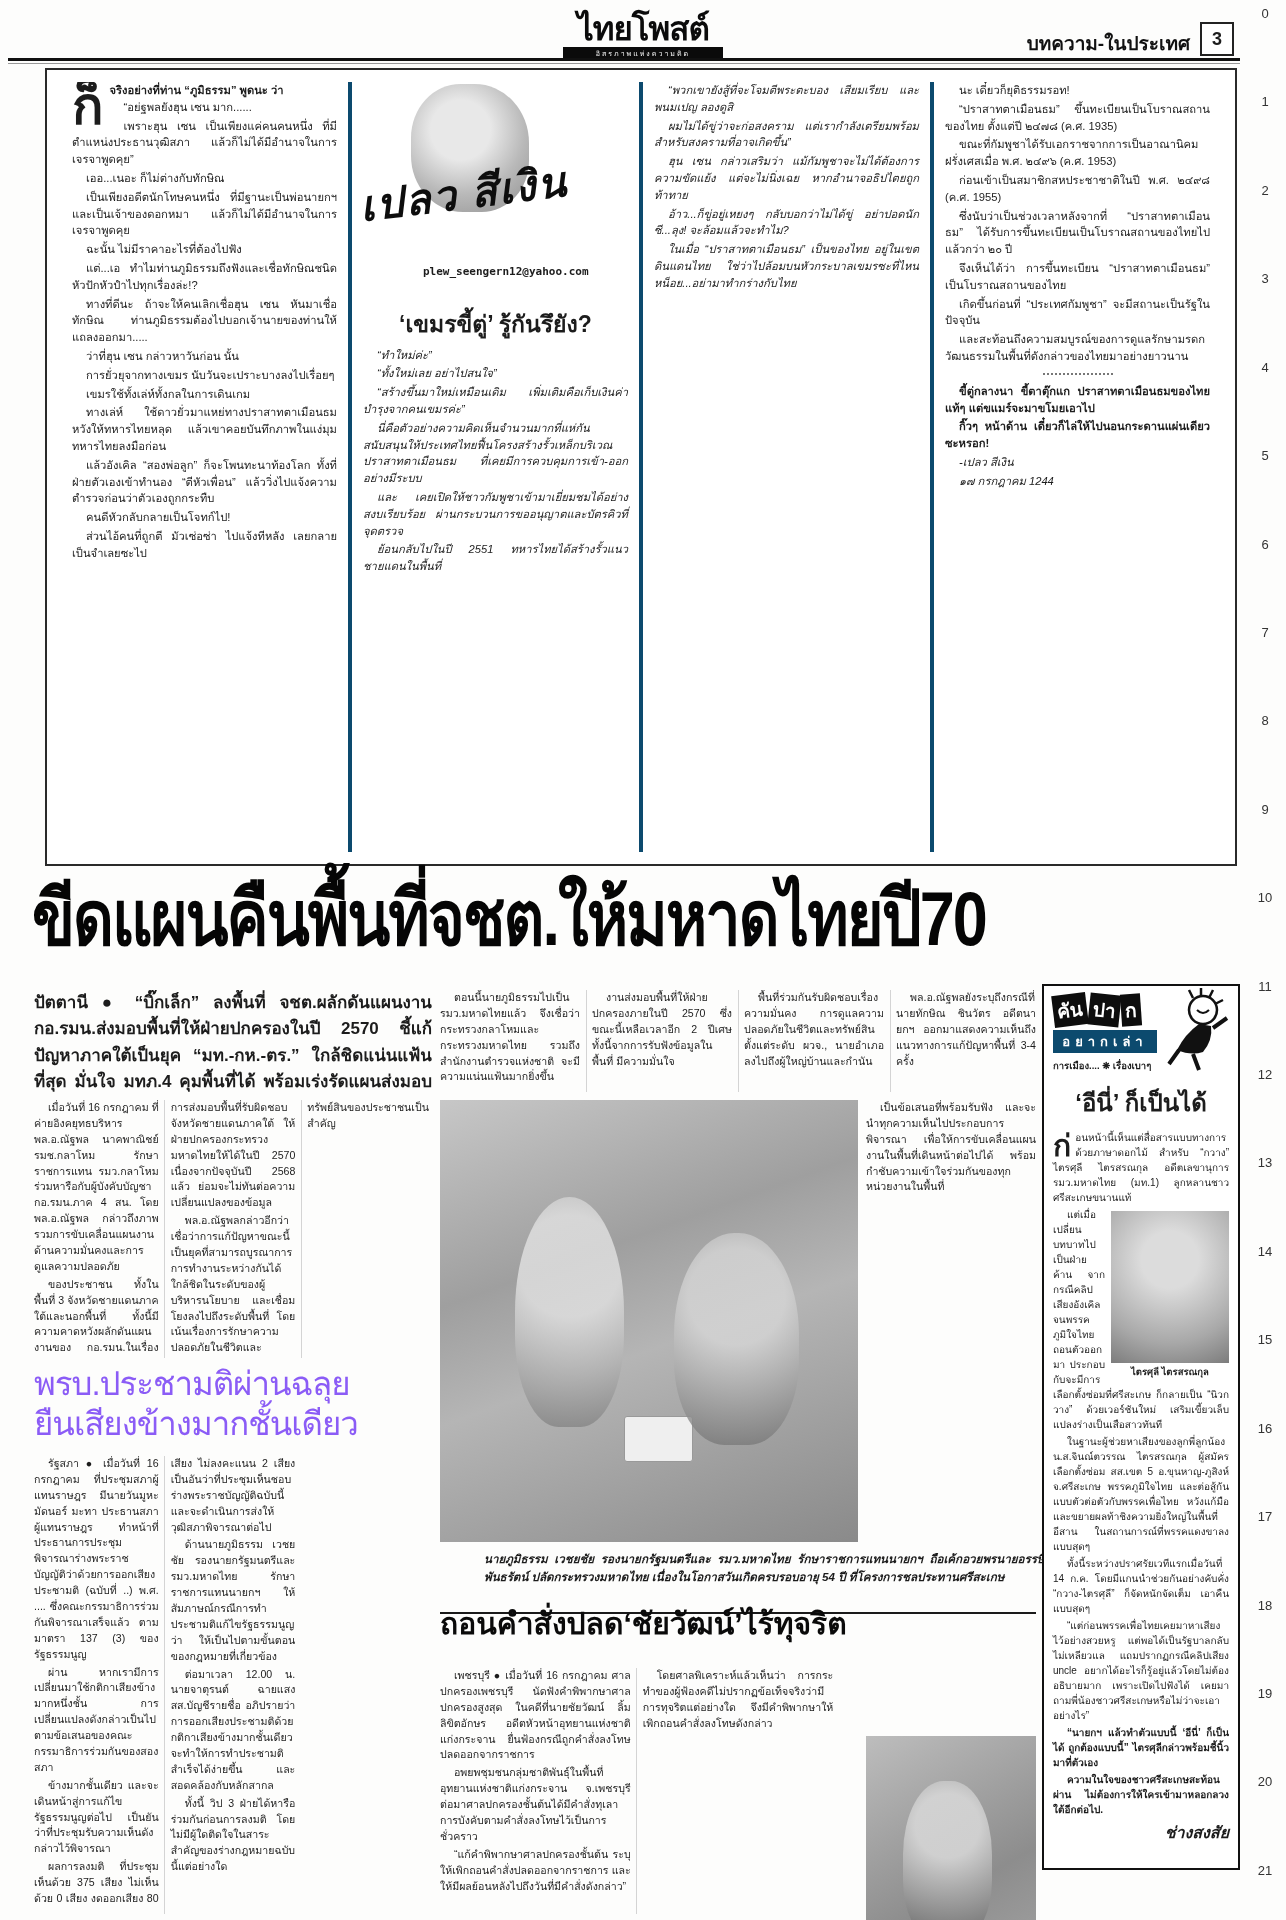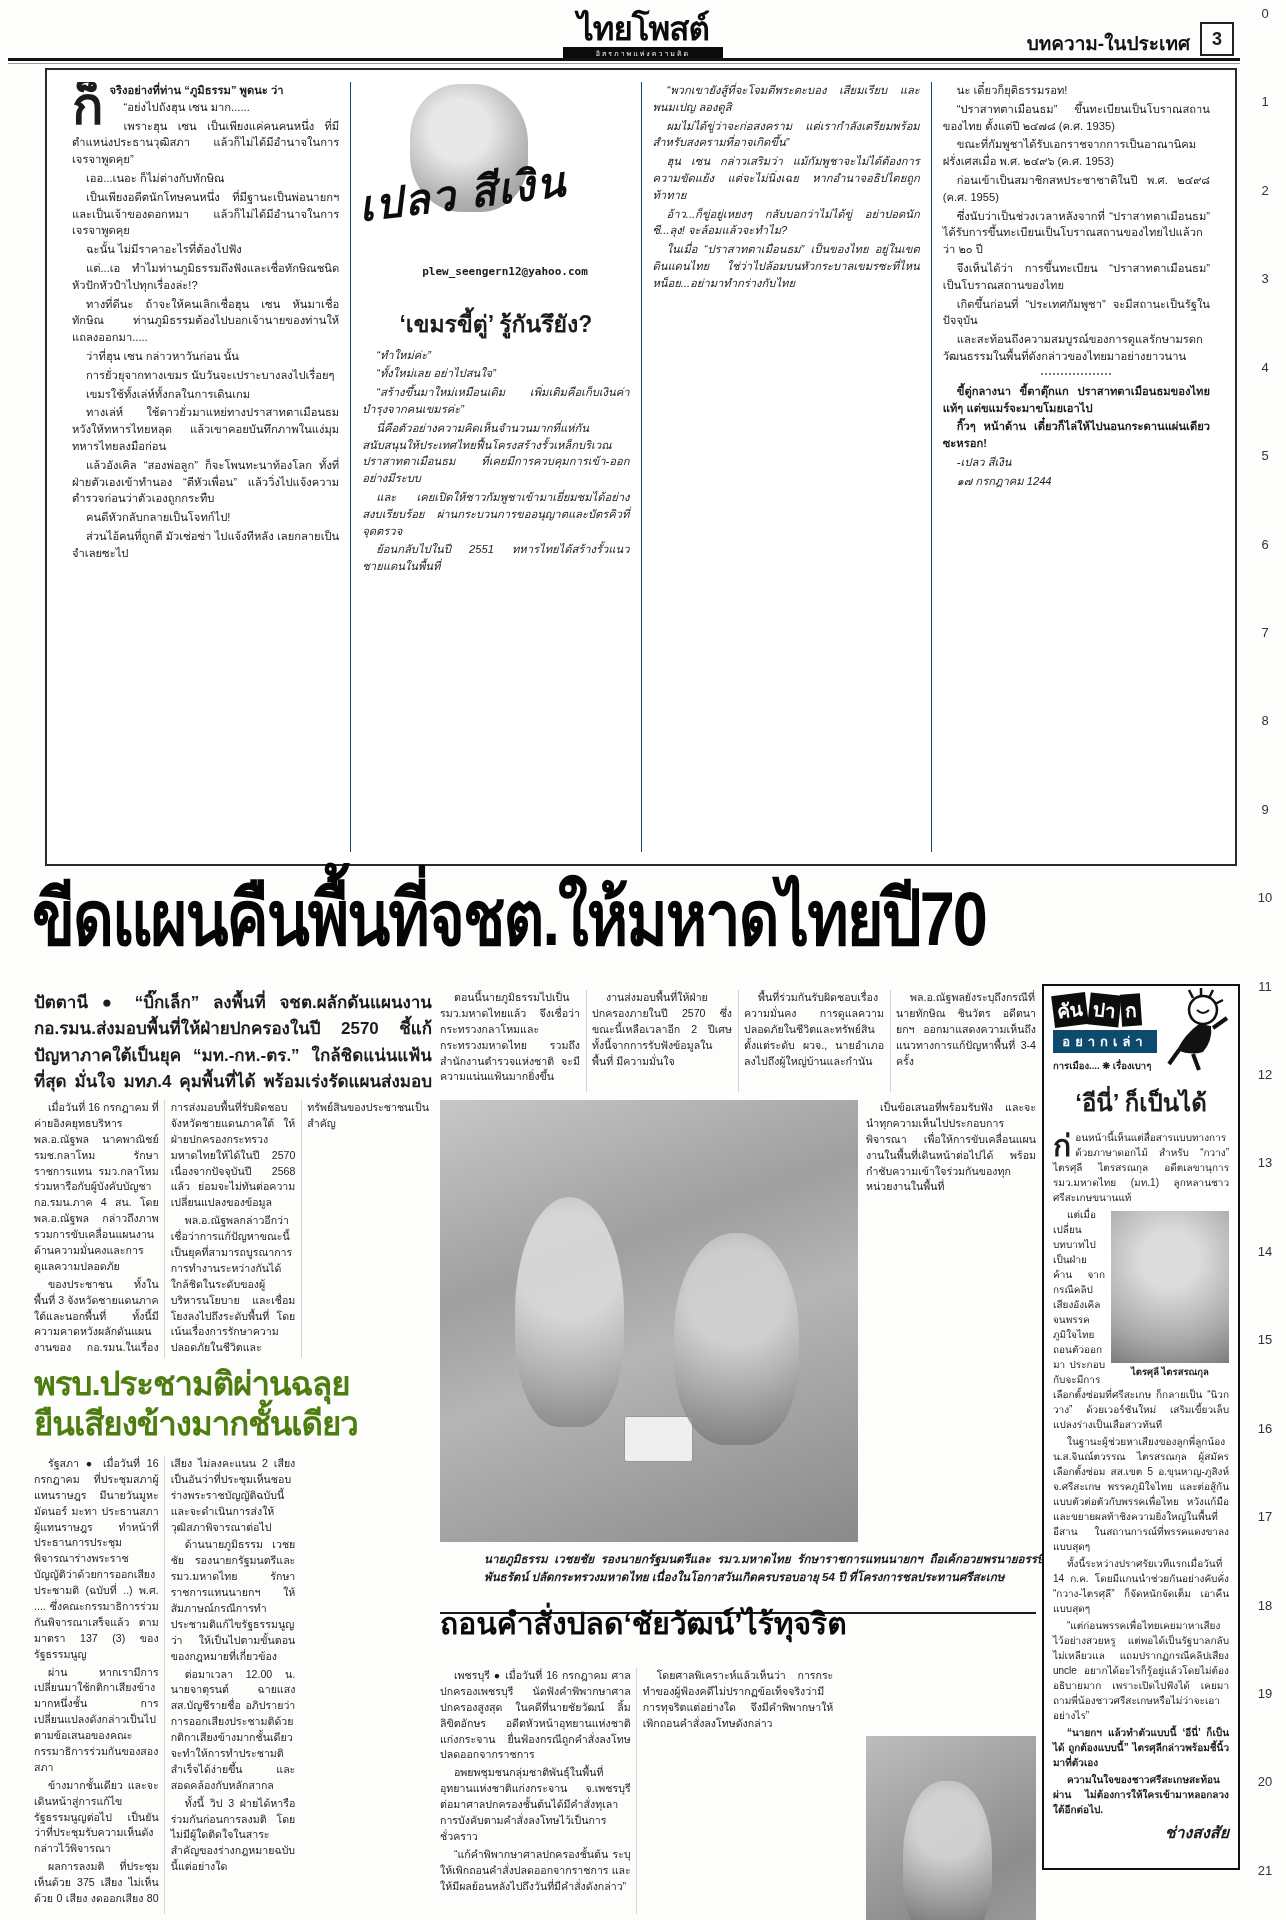--- a/index.html
+++ b/index.html
@@ -10,21 +10,21 @@
   
   .mh-title{font-size:33px;font-weight:900;letter-spacing:-1px;color:#0b0b0b;text-align:center;line-height:1;}
   .mh-bar{background:#0b0b0b;color:#fff;font-size:7px;letter-spacing:2px;text-align:center;padding:1px 0;margin-top:2px;}
   .section-label{font-size:19px;font-weight:700;color:#111;}
   .pnum{width:30px;height:30px;border:2px solid #222;background:#fff;display:flex;align-items:center;justify-content:center;font-size:18px;font-weight:700;}
   .rule-b{background:#111;}
   .rule-g{background:#999;}
   
   .topbox{border:2px solid #2a2a2a;background:#fff;display:flex;gap:0;padding:12px 14px;box-sizing:border-box;}
   .tbcol{flex:1;padding:0 11px;font-size:11.2px;line-height:1.5;text-align:justify;overflow:hidden;}
-  .tbcol + .tbcol{border-left:1px solid #0c4a6e;}
+  .tbcol + .tbcol{border-left:4px solid #0c4a6e;}
   .dropcap{float:left;font-size:52px;line-height:.85;font-weight:900;padding:2px 6px 0 0;}
   .introb{font-weight:700;}
   .q p{font-style:italic;}
   .cartoon{position:relative;height:225px;margin-bottom:4px;}
   .portrait{position:absolute;left:48px;top:2px;width:118px;height:128px;border-radius:42% 46% 40% 44%;background:radial-gradient(circle at 42% 36%,#e8e8e8 0 28%,#b9b9b9 60%,#8f8f8f 100%);}
   .sig{position:absolute;left:-4px;top:78px;width:250px;font-size:42px;font-weight:700;font-style:italic;transform:rotate(-7deg);letter-spacing:2px;color:#0d0d0d;white-space:nowrap;}
   .email{position:absolute;left:60px;top:182px;font-family:"DejaVu Sans Mono",monospace;font-size:11px;font-weight:700;}
   .subhead{font-size:23px;font-weight:800;text-align:center;margin:2px 0 8px 0;text-indent:0;line-height:1.2;}
   .kicker{font-weight:700;}
   .dotted{border-top:2px dotted #777;width:70px;margin:8px auto;}
@@ -33,21 +33,21 @@
   .bigheadline{font-size:63px;font-weight:900;letter-spacing:-2px;line-height:1.0;transform:scaleY(1.22);transform-origin:top left;white-space:nowrap;color:#050505;}
   .leadpara{font-size:17px;font-weight:700;line-height:1.55;text-align:justify;}
   .bodycols{font-size:10.6px;line-height:1.5;text-align:justify;column-gap:12px;column-rule:1px solid #d4d4d4;column-fill:auto;overflow:hidden;}
   .c3{column-count:3;}
   .c4{column-count:4;}
   .photo{background:linear-gradient(160deg,#c7c7c7 0%,#9f9f9f 35%,#b5b5b5 55%,#8a8a8a 100%);position:relative;overflow:hidden;}
   .photo::before{content:"";position:absolute;left:18%;top:22%;width:26%;height:52%;border-radius:50% 50% 40% 40%;background:radial-gradient(circle at 50% 30%,#e2e2e2 0 30%,#7e7e7e 100%);opacity:.8;}
   .photo::after{content:"";position:absolute;right:14%;top:30%;width:30%;height:48%;border-radius:48% 48% 40% 40%;background:radial-gradient(circle at 50% 30%,#d6d6d6 0 30%,#6f6f6f 100%);opacity:.8;}
   .cake{position:absolute;left:44%;bottom:18%;width:16%;height:10%;background:#efefef;border:1px solid #999;border-radius:3px;}
   .caption{font-size:11.6px;font-weight:700;font-style:italic;line-height:1.55;text-align:justify;}
-  .h2line{font-size:33px;font-weight:700;line-height:1.22;letter-spacing:-1px;color:#4d7c0f;}
+  .h2line{font-size:33px;font-weight:400;line-height:1.22;letter-spacing:-1px;color:#8b5cf6;}
   .h2chai{font-size:30px;font-weight:700;letter-spacing:0px;color:#0a0a0a;white-space:nowrap;}
   .leadb{font-weight:400;}
   
   .kanpak{border:2px solid #111;background:#fff;box-sizing:border-box;padding:8px 9px;overflow:hidden;}
   .kp-tiles{display:flex;gap:2px;}
   .kp-tiles span{background:#0d0d0d;color:#fff;font-weight:900;font-size:19px;padding:1px 4px;display:inline-block;}
   .kp-t1{transform:rotate(-7deg);} .kp-t2{transform:rotate(6deg);} .kp-t3{transform:rotate(-4deg);}
   .kp-bar{background:#0c4a6e;color:#fff;font-size:13px;font-weight:700;letter-spacing:5px;text-align:center;padding:1px 0;margin-top:4px;width:104px;}
   .kp-tag{font-size:9.5px;font-weight:700;margin-top:5px;}
   .kp-head{font-size:24px;font-weight:800;text-align:center;margin:10px 0 8px 0;}
@@ -103,21 +103,21 @@
       <p>19</p>
       <p>20</p>
       <p>21</p>
     </div>
 
   <div class="abs topbox" style="left:45px;top:68px;width:1192px;height:798px;">
     <div class="tbcol">
       <span class="dropcap">ก็</span>
       <span class="introb">จริงอย่างที่ท่าน “ภูมิธรรม” พูดนะ ว่า</span>
       <div>
-          <p>“อย่งไปถังฮุน เซน มาก......</p>
+          <p>“อย่ฐพลยังฮุน เซน มาก......</p>
           <p>เพราะฮุน เซน เป็นเพียงแค่คนคนหนึ่ง ที่มีตำแหน่งประธานวุฒิสภา แล้วก็ไม่ได้มีอำนาจในการเจรจาพูดคุย”</p>
           <p>เออ...เนอะ ก็ไม่ต่างกับทักษิณ</p>
           <p>เป็นเพียงอดีตนักโทษคนหนึ่ง ที่มีฐานะเป็นพ่อนายกฯ และเป็นเจ้าของดอกหมา แล้วก็ไม่ได้มีอำนาจในการเจรจาพูดคุย</p>
           <p>ฉะนั้น ไม่มีราคาอะไรที่ต้องไปฟัง</p>
           <p>แต่...เอ ทำไมท่านภูมิธรรมถึงฟังและเชื่อทักษิณชนิดหัวปักหัวปำไปทุกเรื่องล่ะ!?</p>
           <p>ทางที่ดีนะ ถ้าจะให้คนเลิกเชื่อฮุน เซน หันมาเชื่อทักษิณ ท่านภูมิธรรมต้องไปบอกเจ้านายของท่านให้แถลงออกมา.....</p>
           <p>ว่าที่ฮุน เซน กล่าวหาวันก่อน นั้น</p>
           <p>การยั่วยุจากทางเขมร นับวันจะเปราะบางลงไปเรื่อยๆ</p>
           <p>เขมรใช้ทั้งเล่ห์ทั้งกลในการเดินเกม</p>
           <p>ทางเล่ห์ ใช้ดาวยั่วมาแหย่ทางปราสาทตาเมือนธม หวังให้ทหารไทยหลุด แล้วเขาคอยบันทึกภาพในแง่มุมทหารไทยลงมือก่อน</p>

